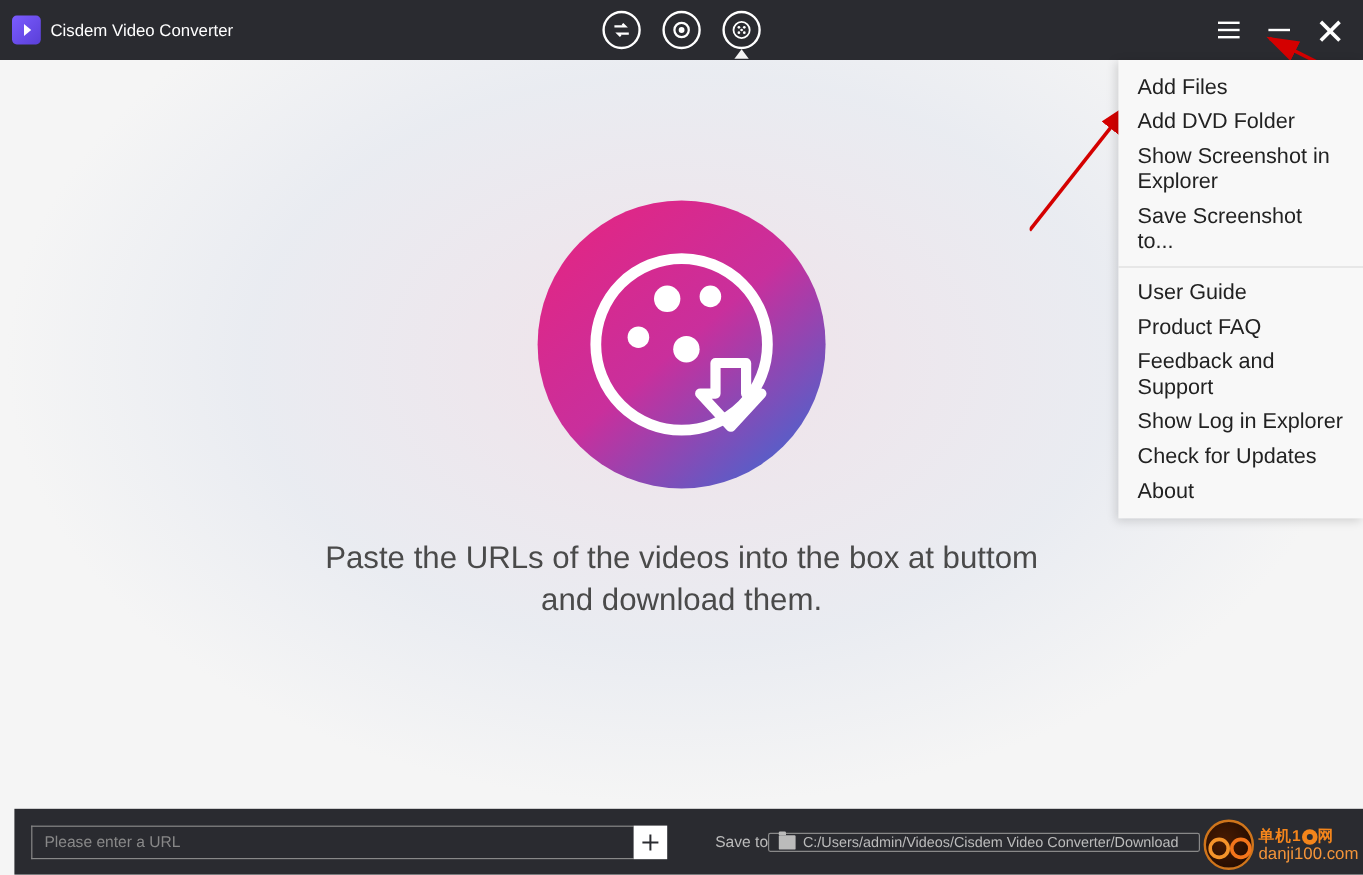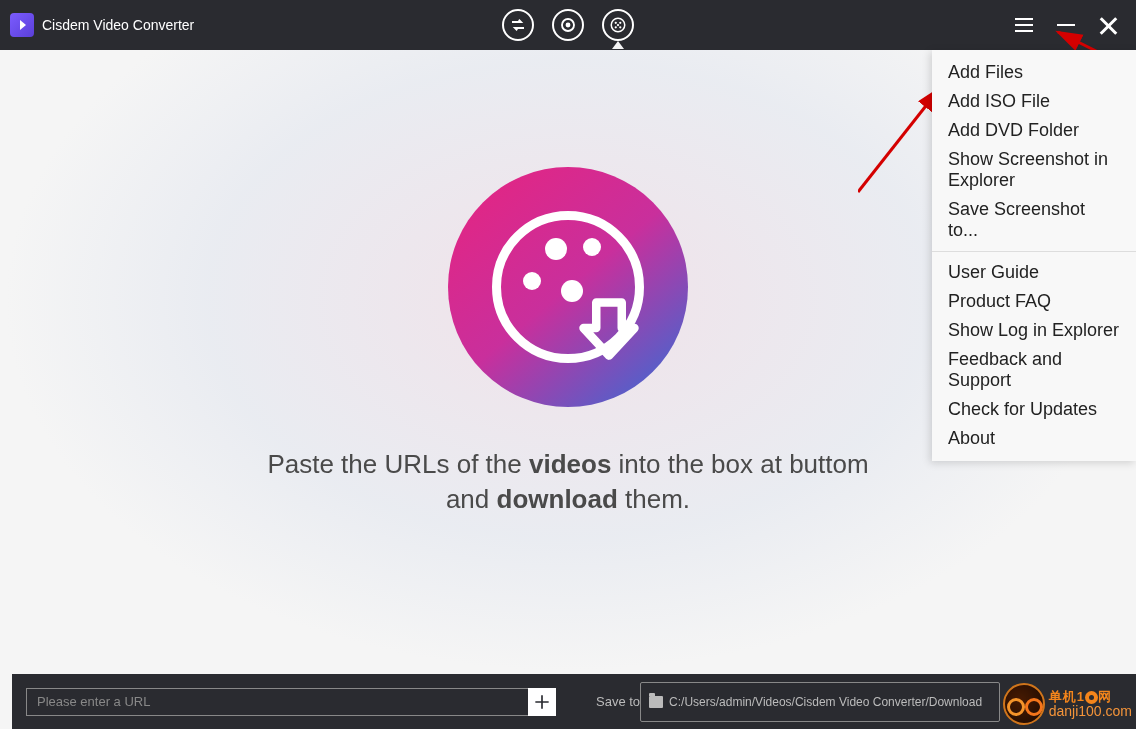--- a/index.html
+++ b/index.html
@@ -127,21 +127,21 @@
     }
     .dl-arrow svg { width:100%; height:100%; }
     .hint {
       margin-top: 40px;
       text-align: center;
       font-size: 26px;
       color: #4a4a4a;
       font-weight: 300;
       line-height: 1.35;
     }
-    .hint b { font-weight: 700; }
+    .hint b { font-weight: 400; }
 
     .footer {
       position: absolute;
       bottom: 0; left: 12px; right: 0;
       height: 55px;
       background: #2a2b30;
       display: flex;
       align-items: center;
       padding: 0 14px;
       gap: 20px;
@@ -156,21 +156,21 @@
     .url-input::placeholder { color:#888; }
     .plus-btn {
       width:28px; height:28px; background:#fff; display:flex; align-items:center; justify-content:center;
       cursor:pointer;
     }
     .plus-btn svg { width:20px; height:20px; }
     .save-wrap { display:flex; align-items:center; gap:0; margin-left:20px; }
     .save-label { color:#bbb; font-size:13px; }
     .path-box {
       display:flex; align-items:center; gap:6px; border:1px solid #888;
-      height:40px; padding:0 8px; border-radius:2px; min-width:360px;
+      height:16px; padding:0 8px; border-radius:2px; min-width:360px;
     }
     .folder-ic { width:14px; height:12px; background:#bbb; border-radius:1px; position:relative; }
     .folder-ic::before { content:''; position:absolute; top:-3px; left:0; width:6px; height:3px; background:#bbb; border-radius:1px 1px 0 0; }
     .path-text { color:#bbb; font-size:12px; white-space:nowrap; overflow:hidden; }
 
     .dropdown {
       position: absolute;
       top: 50px; right: 0;
       width: 204px;
       background: #f8f8f8;
@@ -293,29 +293,28 @@
     <div class="save-label">Save to</div>
     <div class="path-box">
       <div class="folder-ic"></div>
       <div class="path-text">C:/Users/admin/Videos/Cisdem Video Converter/Download</div>
     </div>
   </div>
 </div>
 
 <div class="dropdown" id="dropdown">
     <div class="item">Add Files</div>
-    <div class="item">Add ISO File</div>
     <div class="item">Add DVD Folder</div>
     <div class="item">Show Screenshot in Explorer</div>
     <div class="item">Save Screenshot to...</div>
     <div class="sep"></div>
     <div class="item">User Guide</div>
     <div class="item">Product FAQ</div>
+    <div class="item">Feedback and Support</div>
     <div class="item">Show Log in Explorer</div>
-    <div class="item">Feedback and Support</div>
     <div class="item">Check for Updates</div>
     <div class="item">About</div>
   </div>
 
 <svg class="arrow" style="left:858px; top:62px;" width="220" height="140">
   <defs>
       <marker id="ah1" markerWidth="10" markerHeight="10" refX="8" refY="3" orient="auto">
         <path d="M0,0 L9,3 L0,6 Z" fill="#d40000"></path>
       </marker>
     </defs>

